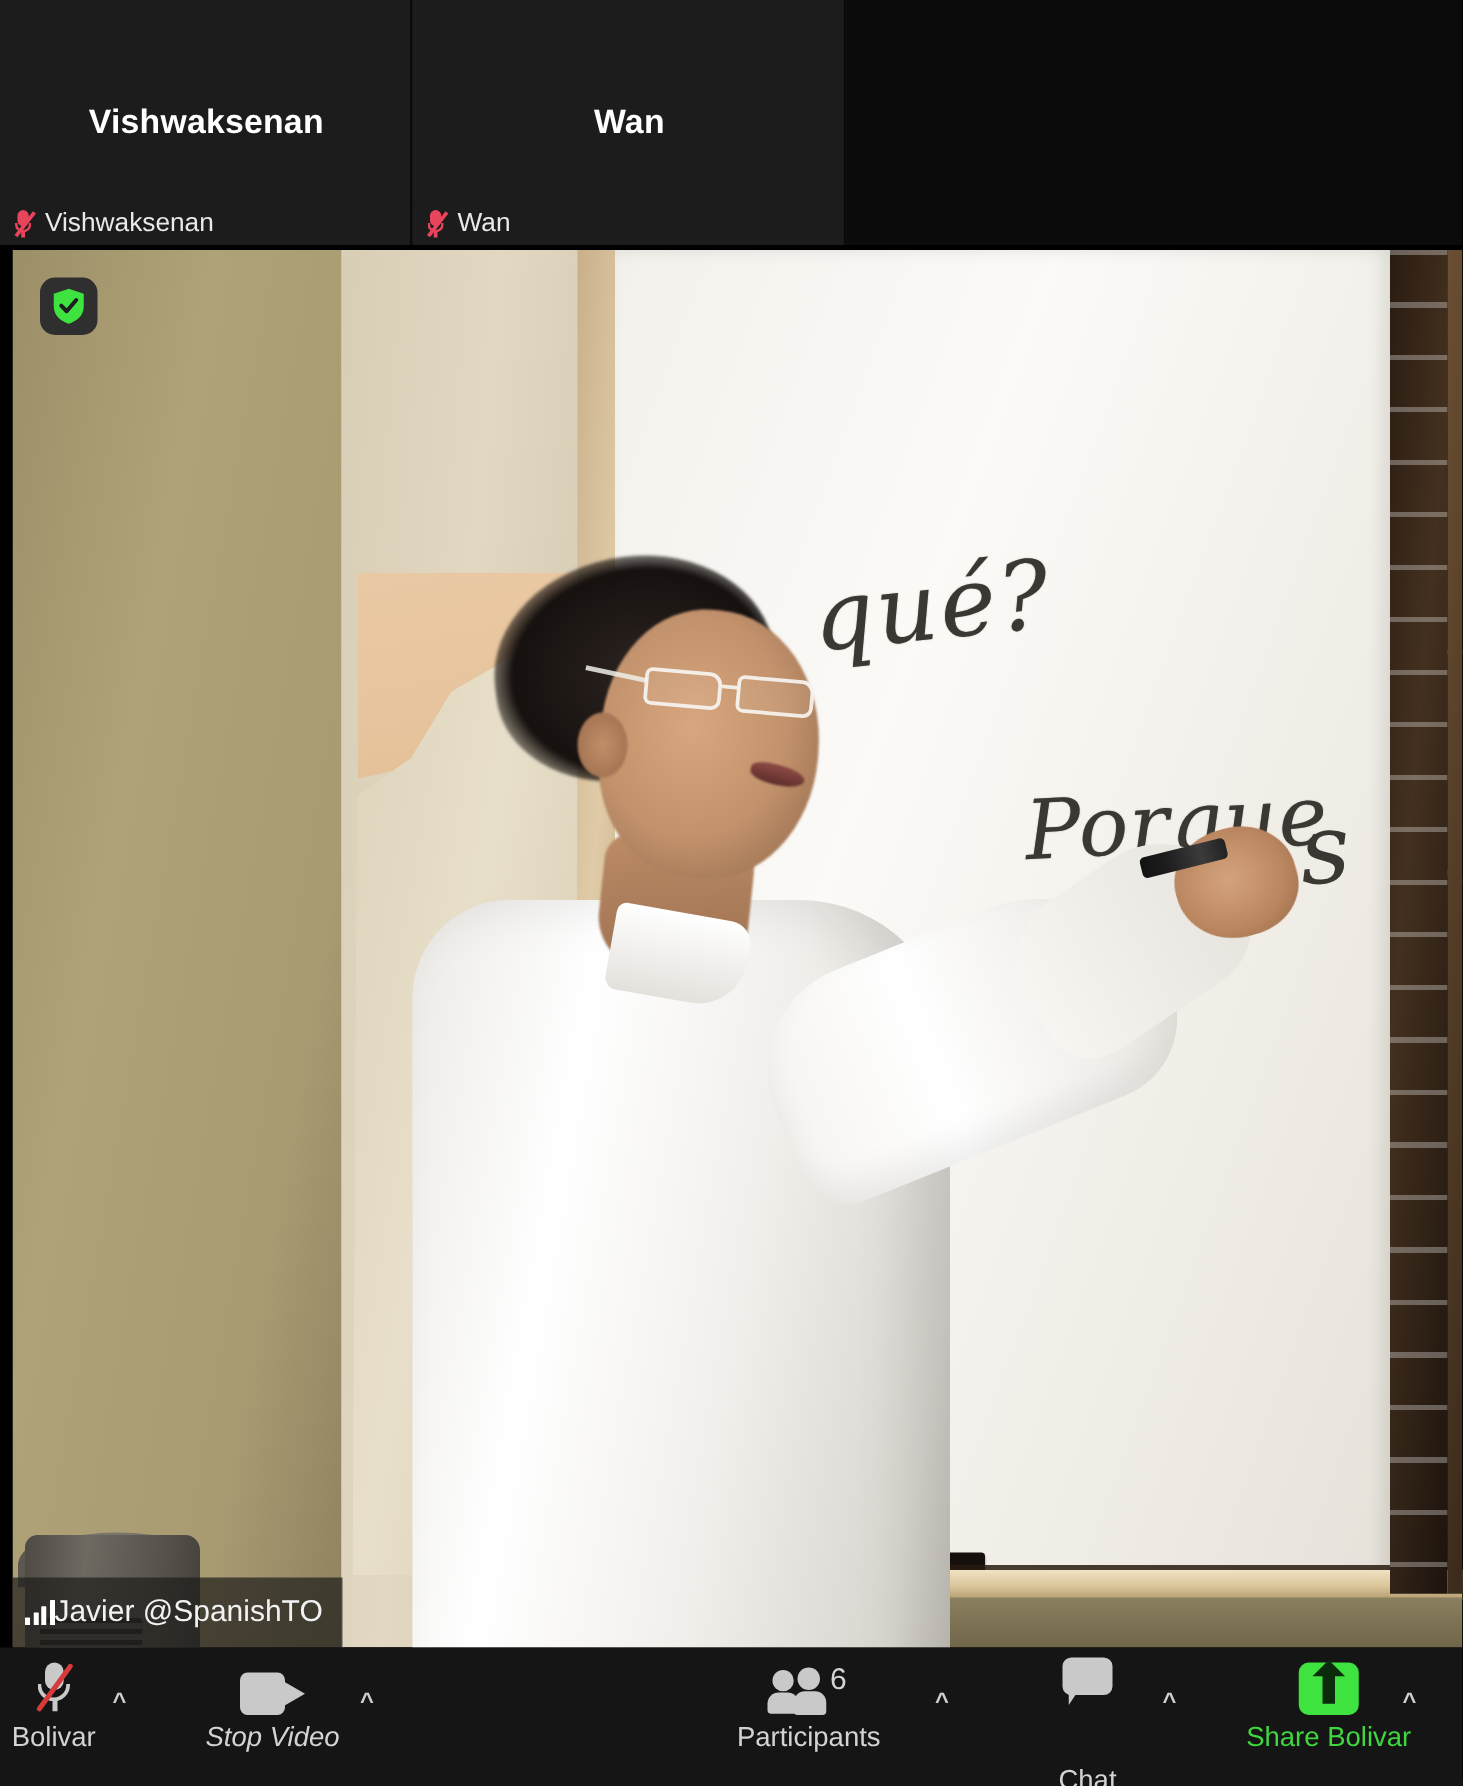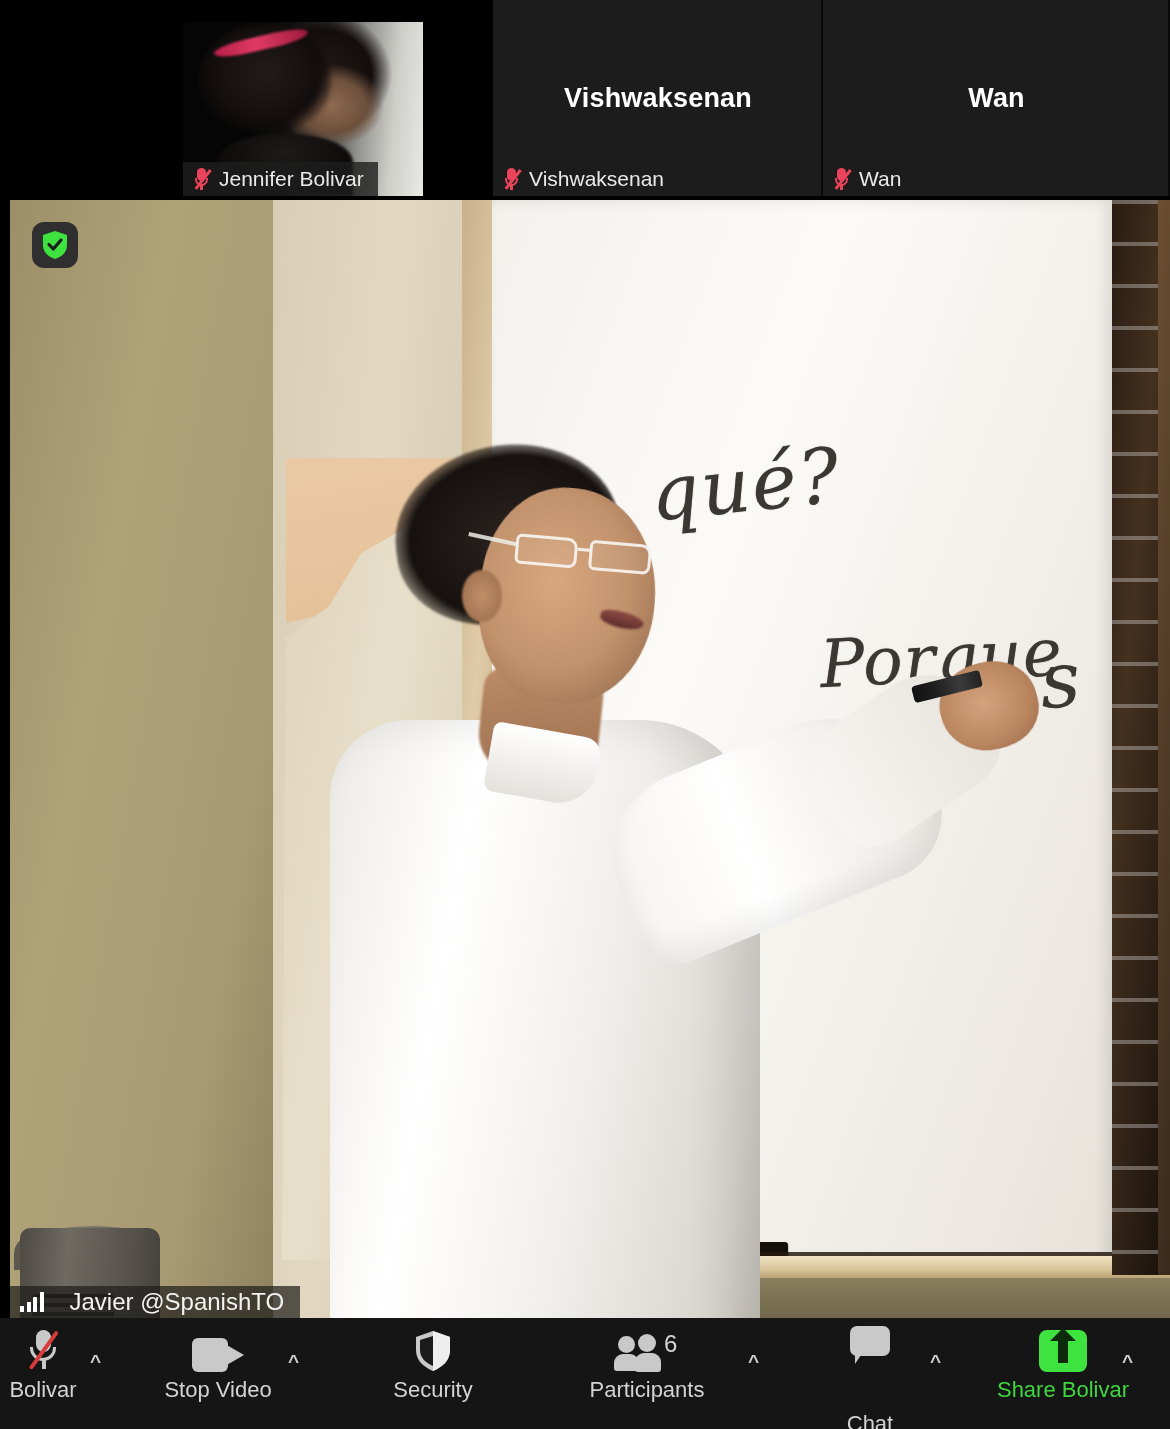--- a/index.html
+++ b/index.html
@@ -312,22 +312,22 @@
 
   
   .enc-badge{
     position:absolute; left:22px; top:22px; width:46px; height:46px;
     background:#2f2f2f; border-radius:12px;
     display:flex; align-items:center; justify-content:center;
   }
 
   
   .speaker-label{
-    position:absolute; left:0; bottom:0; height:32px;
-    display:flex; align-items:center; gap:26px;
+    position:absolute; left:0; bottom:0; height:56px;
+    display:flex; align-items:center; gap:0;
     padding:0 16px 0 10px;
     background:rgba(32,30,28,.72);
     color:#f2f2f2; font-size:24px; white-space:nowrap;
   }
   .bars{ display:flex; align-items:flex-end; gap:2.5px; height:20px; }
   .bars i{ display:block; width:4px; background:#ffffff; border-radius:.5px; }
   .bars i:nth-child(1){ height:6px; }
   .bars i:nth-child(2){ height:10px; }
   .bars i:nth-child(3){ height:15px; }
   .bars i:nth-child(4){ height:20px; }
@@ -392,36 +392,20 @@
     border-bottom:13px solid #0c2a0c;
   }
 </style>
 </head>
 <body>
 
 <div id="app">
 
   <div class="filmstrip">
 
-    <div class="thumb t0">
-      <div class="jen-video">
-        <div class="jen-hair"></div>
-        <div class="jen-hairband"></div>
-        <div class="jen-torso"></div>
-      </div>
-      <div class="tile-label">
-        <span class="mic-muted">
-          <span class="body"></span>
-            <span class="stand"></span>
-            <span class="post"></span>
-            <span class="slash"></span>
-        </span>
-        <span>Jennifer Bolivar</span>
-      </div>
-    </div>
 
     <div class="thumb t1">
       <div class="tile-center-name">Vishwaksenan</div>
       <div class="tile-label">
         <span class="mic-muted">
           <span class="body"></span>
             <span class="stand"></span>
             <span class="post"></span>
             <span class="slash"></span>
         </span>
@@ -523,42 +507,31 @@
               <span class="b"></span>
               <span class="s"></span>
               <span class="p"></span>
               <span class="sl"></span>
             </span>
         </span>
         <span class="tb-label">Bolivar</span>
       </div>
       <span class="caret" style="left:90px;">^</span>
 
-      <div class="tb-item" style="left:148px; width:140px;">
+      <div class="tb-item" style="left:148px; width:140px;font-style:italic;">
         <span class="tb-ico">
           <span class="cam">
               <span class="bx"></span>
               <span class="tr"></span>
             </span>
         </span>
         <span class="tb-label">Stop Video</span>
       </div>
       <span class="caret" style="left:288px;">^</span>
 
-      <div class="tb-item" style="left:370px; width:126px;">
-        <span class="tb-ico">
-          <svg width="38" height="42" viewBox="0 0 38 42" aria-hidden="true">
-            <path d="M19 1 L36 7 V20 C36 31 28 37 19 41 C10 37 2 31 2 20 V7 Z" fill="#c9c9c9"></path>
-            <path d="M19 1 L36 7 V20 C36 31 28 37 19 41 Z" fill="#eeeeee"></path>
-            <path d="M19 1 L19 41 C10 37 2 31 2 20 V7 Z" fill="#1a1a1a" opacity="0"></path>
-            <path d="M19 6 L19 36 C12 33 6 28 6 20 V10 Z" fill="#1a1a1a"></path>
-          </svg>
-        </span>
-        <span class="tb-label">Security</span>
-      </div>
 
       <div class="tb-item" style="left:562px; width:170px;">
         <span class="tb-ico">
           <span class="ppl">
             <span class="h1"></span>
               <span class="b1"></span>
               <span class="h2"></span>
               <span class="b2"></span>
             <span class="cnt">6</span>
           </span>

